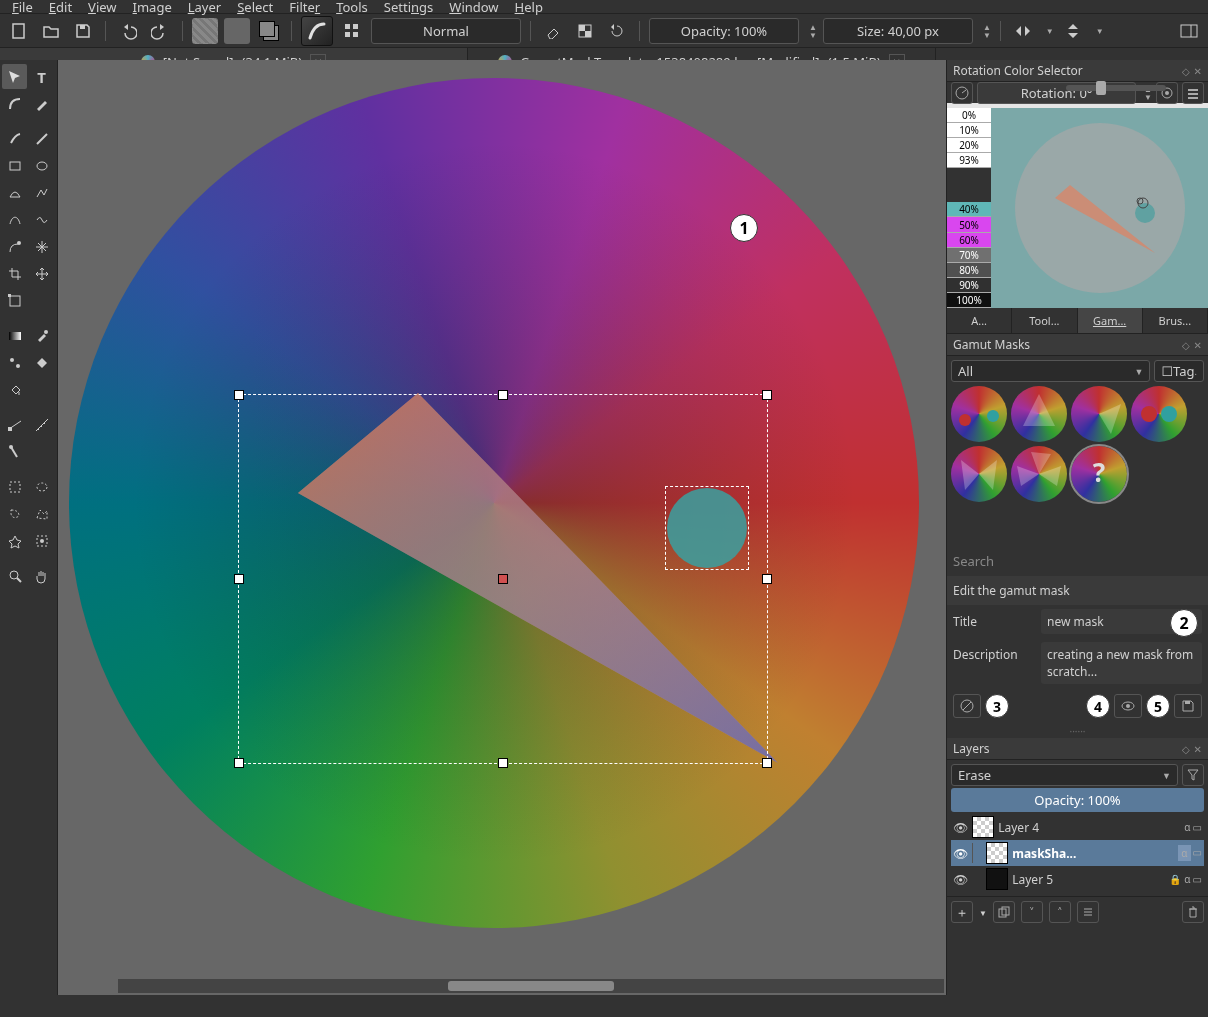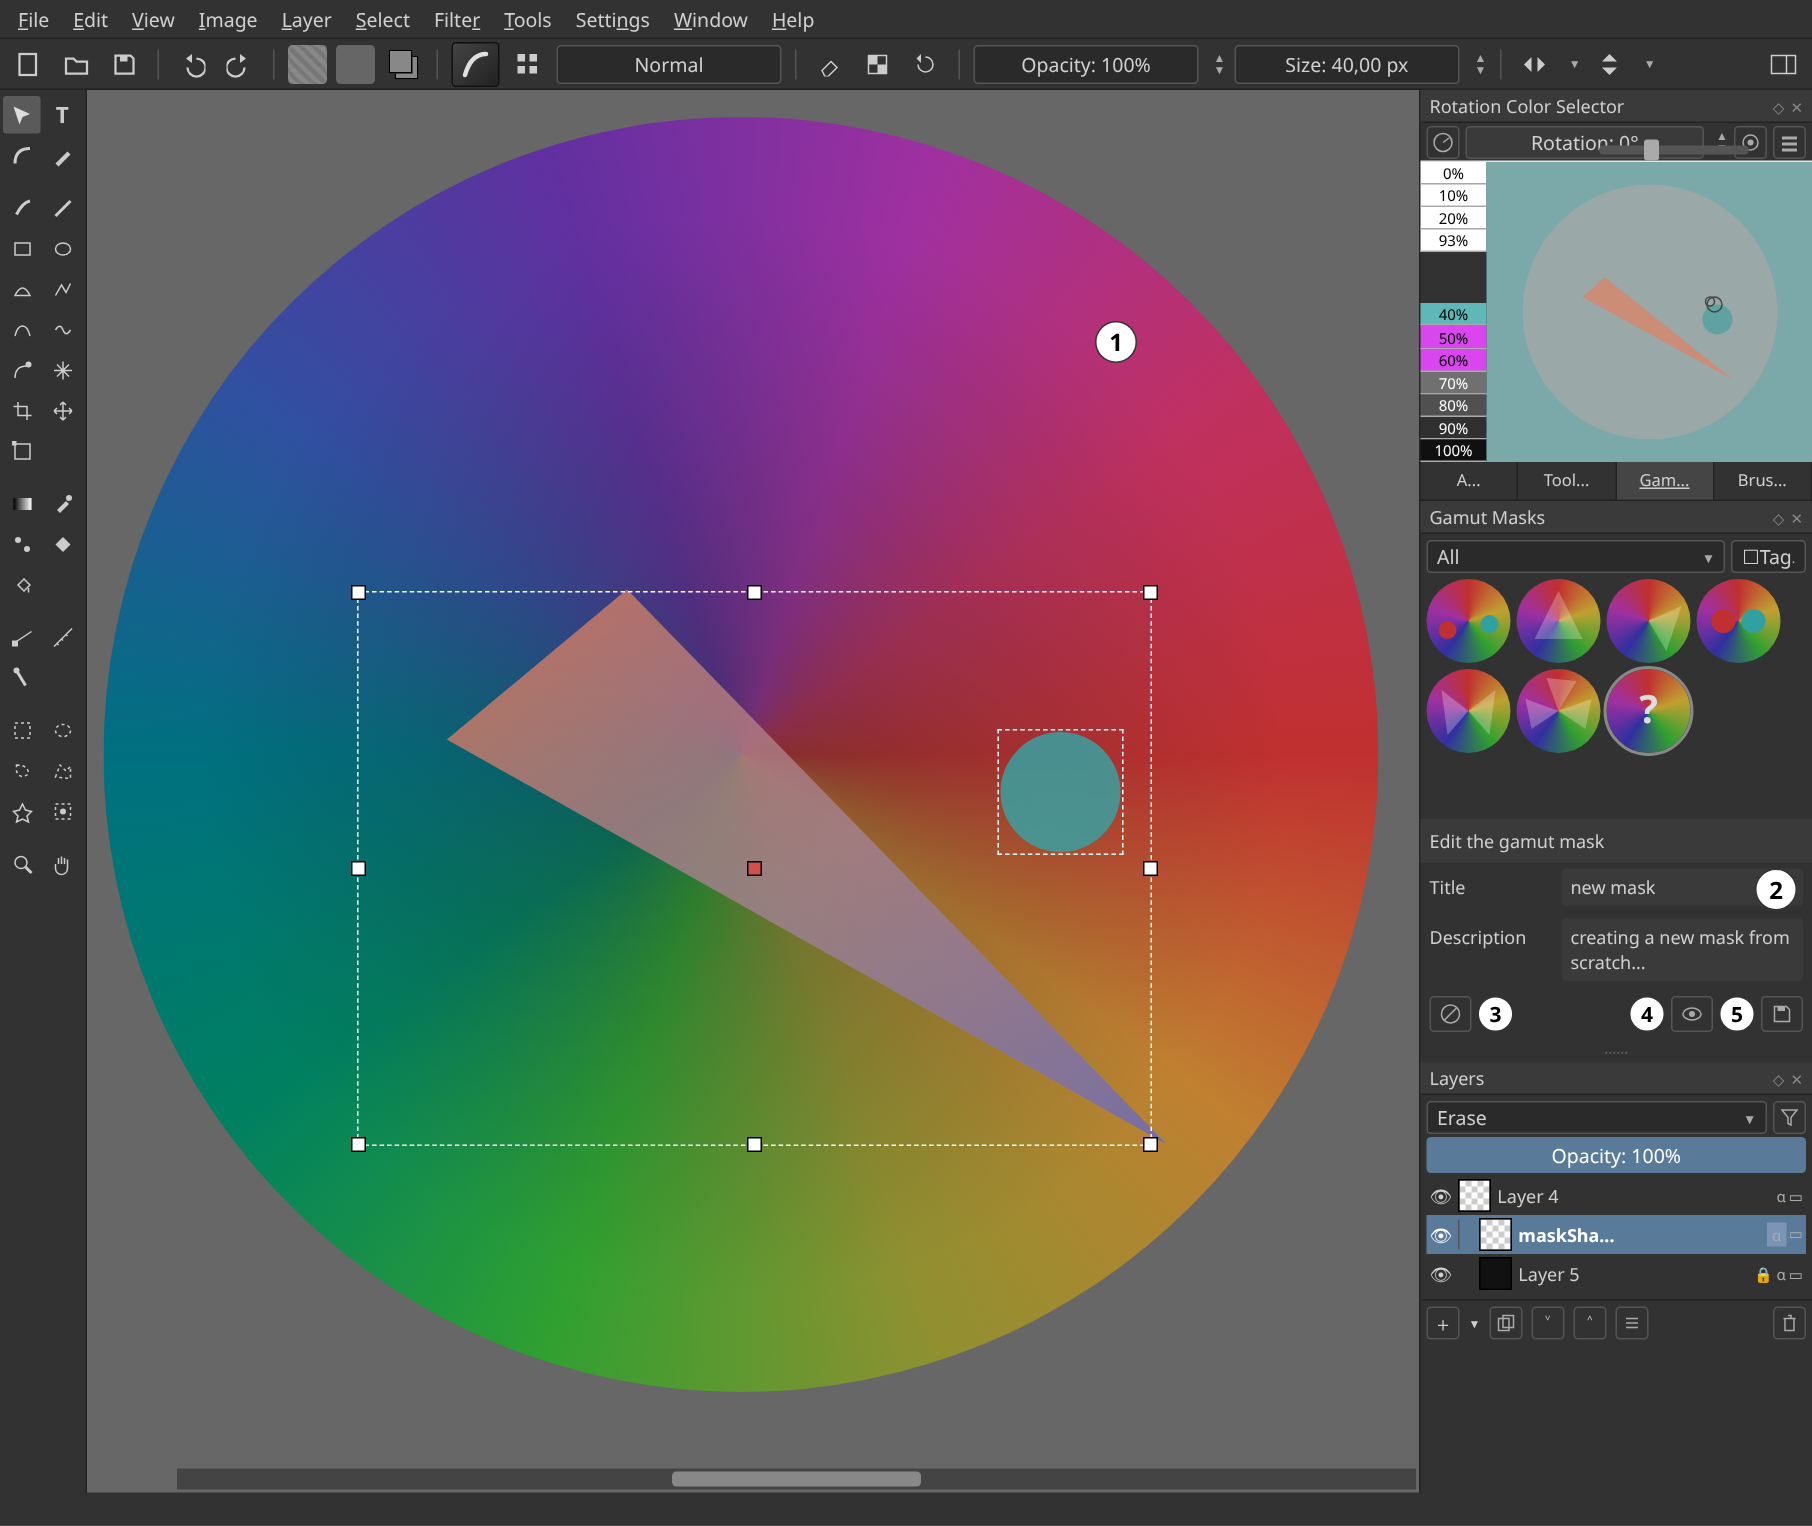--- a/index.html
+++ b/index.html
@@ -1,19 +1,19 @@
 <!DOCTYPE html>
 <html><head>
 <meta charset="utf-8">
 <style>
 * { box-sizing: border-box; margin: 0; padding: 0; font-family: "Segoe UI", "Noto Sans", sans-serif; }
 body { background: #323232; color: #d0d0d0; font-size: 13px; overflow: hidden; width: 1208px; height: 1017px; position: relative; }
 
 
-.menubar { height: 26px; background: #323232; display: flex; align-items: center; padding: 0 4px; border-bottom: 1px solid #222; }
+.menubar { height: 14px; background: #323232; display: flex; align-items: center; padding: 0 4px; border-bottom: 1px solid #222; }
 .menubar .mitem { padding: 3px 8px; cursor: default; }
 .menubar .mitem u { text-decoration: underline; }
 
 
 .topbar { height: 34px; background: #323232; display: flex; align-items: center; padding: 0 6px; gap: 6px; border-bottom: 1px solid #222;}
 .tb-btn, .tb-toggle { width: 26px; height: 26px; display: inline-flex; align-items: center; justify-content: center; border: 1px solid transparent; border-radius: 3px; color: #c8c8c8; }
 .tb-sep { width: 1px; height: 20px; background: #555; margin: 0 3px; }
 .tb-swatch { width: 26px; height: 26px; position: relative; }
 .tb-swatch .fg { position:absolute; width:16px; height:16px; left:3px; top:3px; background:#888; border:1px solid #000;}
 .tb-swatch .bg { position:absolute; width:16px; height:16px; right:3px; bottom:3px; background:#888; border:1px solid #000;}
@@ -55,21 +55,21 @@
 .rightcol { width: 262px; background:#323232; border-left:1px solid #222; display:flex; flex-direction:column; }
 .panel-hdr { height:22px;background:#3a3a3a;border-bottom:1px solid #222;display:flex;align-items:center;padding:0 6px;font-size:12px; justify-content:space-between;}
 .panel-hdr .hdr-icons {display:flex;gap:4px;color:#888;font-size:10px;}
 .acs-body { display:flex; height:200px; }
 .pct-col { width:44px; display:flex;flex-direction:column;}
 .pct-row { flex:1; display:flex; align-items:center; justify-content:center; font-size:10px; background:#fff;color:#000;border-bottom:1px solid #aaa;}
 .pct-row.dark{background:#d946ef;}
 .pct-row.sel{background:#5fb7b7;margin-top:34px;}
 .mini-wheel { flex:1; background:#7ba8a8; display:flex;align-items:center;justify-content:center;position:relative;}
 .mini-wheel .mw { width:170px;height:170px;border-radius:50%;background:#9aa8a8;position:relative;}
-.acs-toolbar { height:26px;display:flex;align-items:center;gap:4px;padding:0 4px;border-bottom:1px solid #e5e5e5;}
+.acs-toolbar { height:26px;display:flex;align-items:center;gap:4px;padding:0 4px;border-bottom:5px solid #e5e5e5;}
 .acs-rot { flex:1; background:#3a3a3a;border:1px solid #555;height:22px;display:flex;align-items:center;justify-content:center;border-radius:3px;}
 .mini-icon {width:22px;height:22px;display:flex;align-items:center;justify-content:center;border:1px solid #555;border-radius:3px;}
 
 .tabstrip { height:26px;display:flex;border-bottom:1px solid #222;}
 .tabstrip .t { flex:1;display:flex;align-items:center;justify-content:center;font-size:11px;border-right:1px solid #222; }
 .tabstrip .t.active { background:#454545; text-decoration: underline;}
 
 .gm-body { padding:4px; }
 .gm-filter { display:flex; gap:4px; margin-bottom:4px;}
 .ddown { background:#2a2a2a;border:1px solid #555;height:22px;border-radius:3px;display:flex;align-items:center;padding:0 6px; justify-content:space-between;}
@@ -632,20 +632,21 @@
             </svg>
           </div>
         <div class="mask-thumb sel">
             <svg width="56" height="56" style="position:absolute">
               <text x="28" y="36" text-anchor="middle" font-size="26" fill="#ddd" font-weight="bold">?</text>
             </svg>
           </div>
       </div>
     </div>
     <div style="flex:0 0 40px"></div>
+    <div class="search-row">Search</div>
     <div class="edit-hdr">Edit the gamut mask</div>
     <div class="form-row">
       <label>Title</label>
       <div style="flex:1;position:relative;">
         <div class="txtfield">new mask</div>
         <div class="callout" style="right:4px;top:0;">
             <span>2</span>
           </div>
       </div>
     </div>

